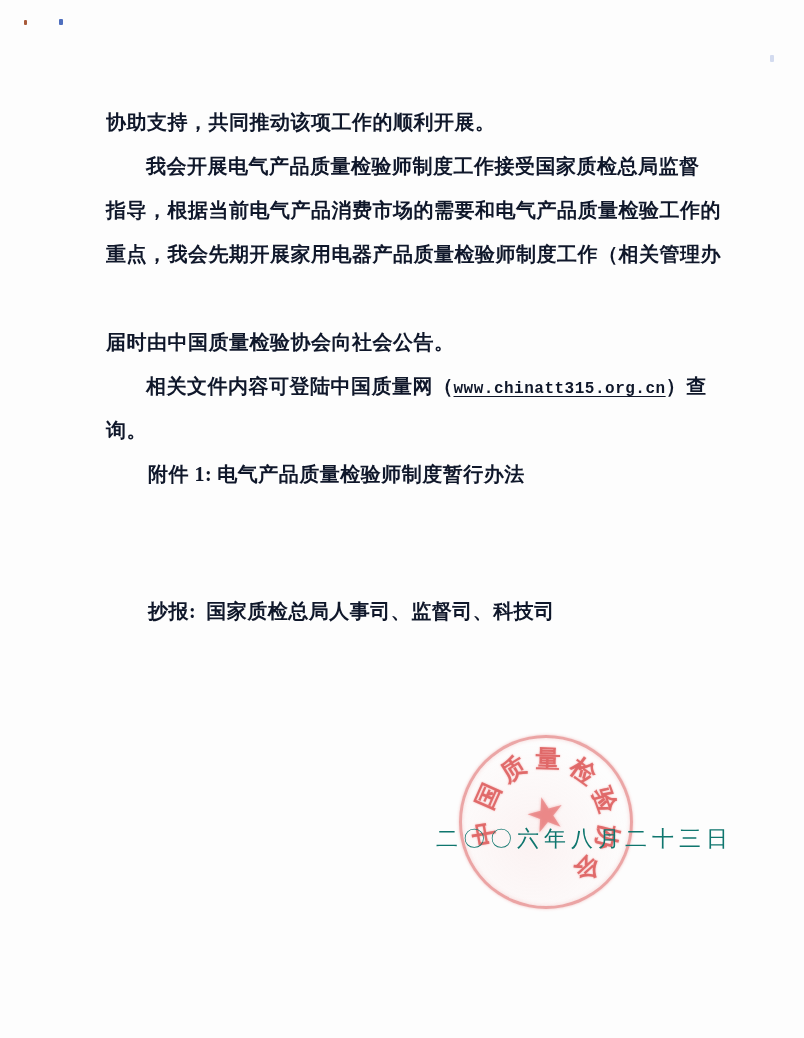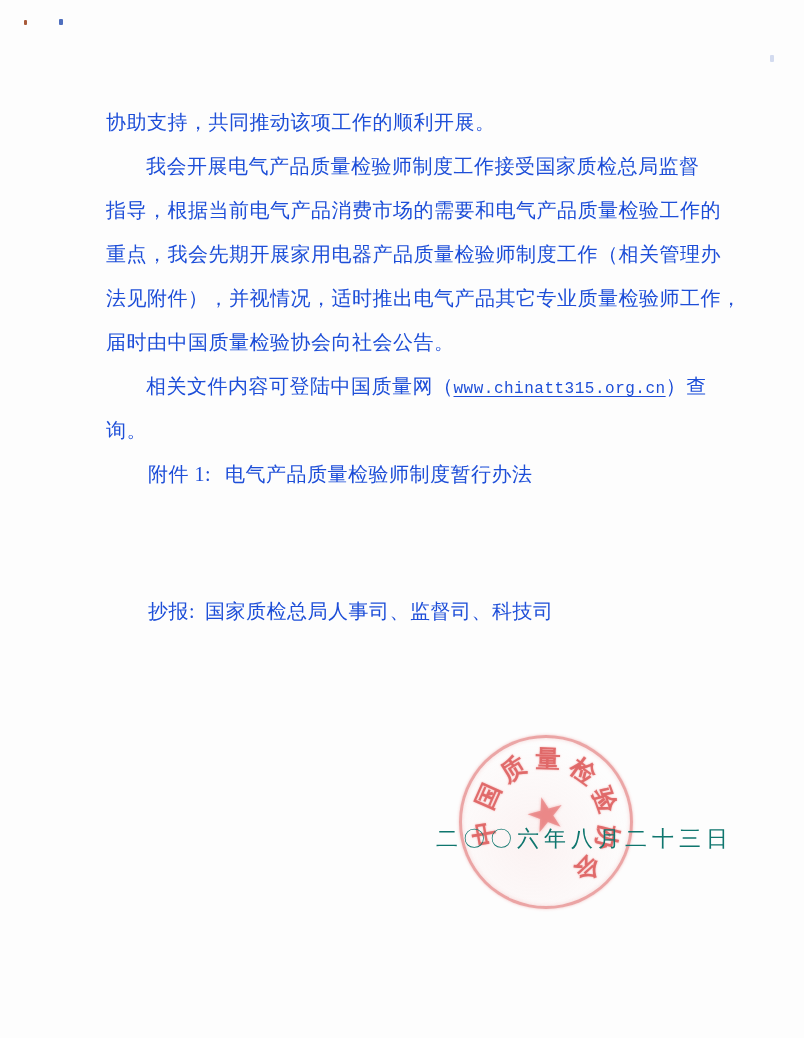--- a/index.html
+++ b/index.html
@@ -14,32 +14,33 @@
     position: absolute; left: 0; top: 0;
     width: 804px; height: 1038px;
     background: #fdfdfd;
   }
   .line {
     position: absolute;
     left: 106px;
     font-size: 20px;
     letter-spacing: 0.5px;
     line-height: 26px;
-    color: #1d4ed8;
+    color: #0f172a;
     white-space: nowrap;
+    font-weight: bold;
   }
   .indent { left: 146px; }
   .url {
     font-family: "Liberation Mono", "DejaVu Sans Mono", monospace;
     font-size: 16px;
     letter-spacing: 0.5px;
     text-decoration: underline;
     text-underline-offset: 3px;
   }
-  .att-title { margin-left: 14px; }
+  .att-title { margin-left: 5px; }
   .cc-text { margin-left: 10px; margin-top: 16px; }
   .date-line {
     position: absolute;
     left: 436px; top: 824px;
     font-size: 22px;
     letter-spacing: 5px;
     color: #0f766e;
     white-space: nowrap;
     z-index: 3;
   }
@@ -85,21 +86,20 @@
 <div class="page">
 
   <div class="speck speck-1" style="background: rgb(168, 90, 58);"></div>
   <div class="speck speck-2" style="background: rgb(79, 111, 190);"></div>
   <div class="speck speck-3" style="background: rgb(184, 196, 230);"></div>
 
   <div class="line" style="top:109px">协助支持，共同推动该项工作的顺利开展。</div>
   <div class="line indent" style="top:153px">我会开展电气产品质量检验师制度工作接受国家质检总局监督</div>
   <div class="line" style="top:197px">指导，根据当前电气产品消费市场的需要和电气产品质量检验工作的</div>
   <div class="line" style="top:241px">重点，我会先期开展家用电器产品质量检验师制度工作（相关管理办</div>
-  <div class="line" style="top:285px">法见附件），并视情况，适时推出电气产品其它专业质量检验师工作，</div>
   <div class="line" style="top:329px">届时由中国质量检验协会向社会公告。</div>
 
   <div class="line indent" style="top:373px">
     <span>相关文件内容可登陆中国质量网（</span><span class="url">www.chinatt315.org.cn</span><span>）查</span>
   </div>
   <div class="line" style="top:417px">询。</div>
 
   <div class="line" style="left:148px; top:461px">
     <span>附件 1:</span><span class="att-title">电气产品质量检验师制度暂行办法</span>
   </div>

